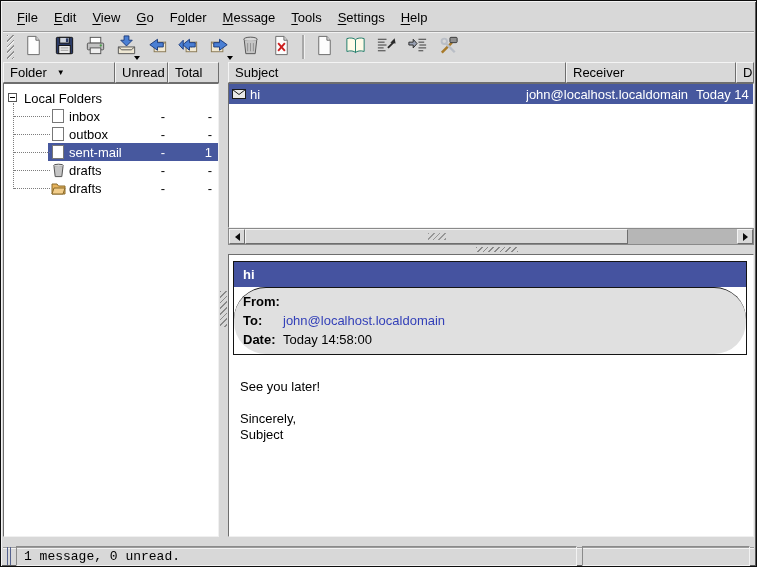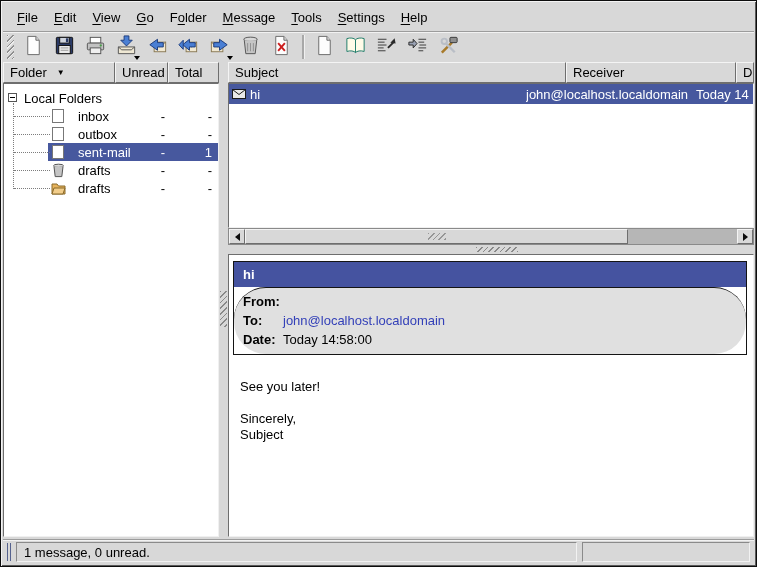--- a/index.html
+++ b/index.html
@@ -43,21 +43,21 @@
   .tree { flex:1; background:#fff; border:1px solid; border-color:#6e6e6e #f0f0f0 #f0f0f0 #6e6e6e;
           position:relative; overflow:hidden;padding-left:32px; }
   .tree-vline { position:absolute; left:9px; top:19px; height:86px; width:1px; border-left:1px dotted #7d7d7d; }
   .trow { position:absolute; left:0; width:100%; height:18px; }
   .stub { position:absolute; left:10px; width:36px; top:9px; border-top:1px dotted #7d7d7d; }
   .expander { position:absolute; left:4px; top:4px; width:9px; height:9px; background:#fff; border:1px solid #555; }
   .expander .minus { position:absolute; left:1px; right:1px; top:3px; border-top:1px solid #000; }
   .r-label { position:absolute; left:20px; top:2px; }
   .fic { position:absolute; left:47px; top:1px; width:15px; height:16px; z-index:1; }
   .fic svg { width:15px; height:16px; }
-  .flabel { position:absolute; left:74px; top:2px; z-index:1; }
+  .flabel { position:absolute; left:65px; top:2px; z-index:1; }
   .funread { position:absolute; right:53px; top:2px; width:40px; text-align:right; z-index:1; }
   .ftotal { position:absolute; right:6px; top:2px; width:40px; text-align:right; z-index:1; }
   .sel-bg { position:absolute; left:44px; right:0; top:0; bottom:0; background:#47589e; }
   .trow.selected .flabel, .trow.selected .funread, .trow.selected .ftotal { color:#fff; }
 
   .v-splitter { position:absolute; left:216px; top:0; width:9px; height:100%; cursor:col-resize; }
   .v-grip { position:absolute; left:1px; top:229px; width:7px; height:36px;
             background:repeating-linear-gradient(135deg,#898989 0 1px,transparent 1px 4px); }
 
   .right-pane { position:absolute; left:225px; top:0; right:0; bottom:0;
@@ -95,23 +95,23 @@
   .pv-box { position:absolute; left:4px; top:6px; width:514px; border:1px solid #141414; }
   .pv-title { height:25px; background:#4553a0; color:#fff; font-weight:bold;
               display:flex; align-items:center; padding-left:9px; }
   .pv-rows { background:#e0e0e0; border-top:1px solid #141414; padding:4px 0 5px;border-radius:32px; }
   .pv-row { display:flex; align-items:center; min-height:19px; }
   .pv-label { font-weight:bold; width:49px; padding-left:9px; flex:none; }
   .pv-value.link { color:#3340b8; cursor:pointer; }
   .pv-body { position:absolute; left:11px; top:108px; line-height:16px; }
 
   
-  .statusbar { position:absolute; left:2px; right:2px; bottom:2px; height:25px;
+  .statusbar { position:absolute; left:2px; right:2px; bottom:2px; height:17px;
                border-top:1px solid #9c9c9c; box-shadow: inset 0 1px 0 #f2f2f2;
-               display:flex; align-items:center; gap:5px; padding:0 4px; }
+               display:flex; align-items:center; gap:5px; padding:0 4px;font-family:Liberation Mono, monospace; }
   .sb-grip2 { width:4px; height:18px; flex:none;
               background:repeating-linear-gradient(90deg,#55628e 0 1px,transparent 1px 3px); }
   .status-panel { height:20px; border:1px solid; border-color:#8a8a8a #f2f2f2 #f2f2f2 #8a8a8a;
                   display:flex; align-items:center; padding:0 7px; white-space:nowrap; overflow:hidden; }
   .status-panel.left { flex:1; }
   .status-panel.right { width:168px; flex:none; }
 </style>
 </head>
 <body>
 

